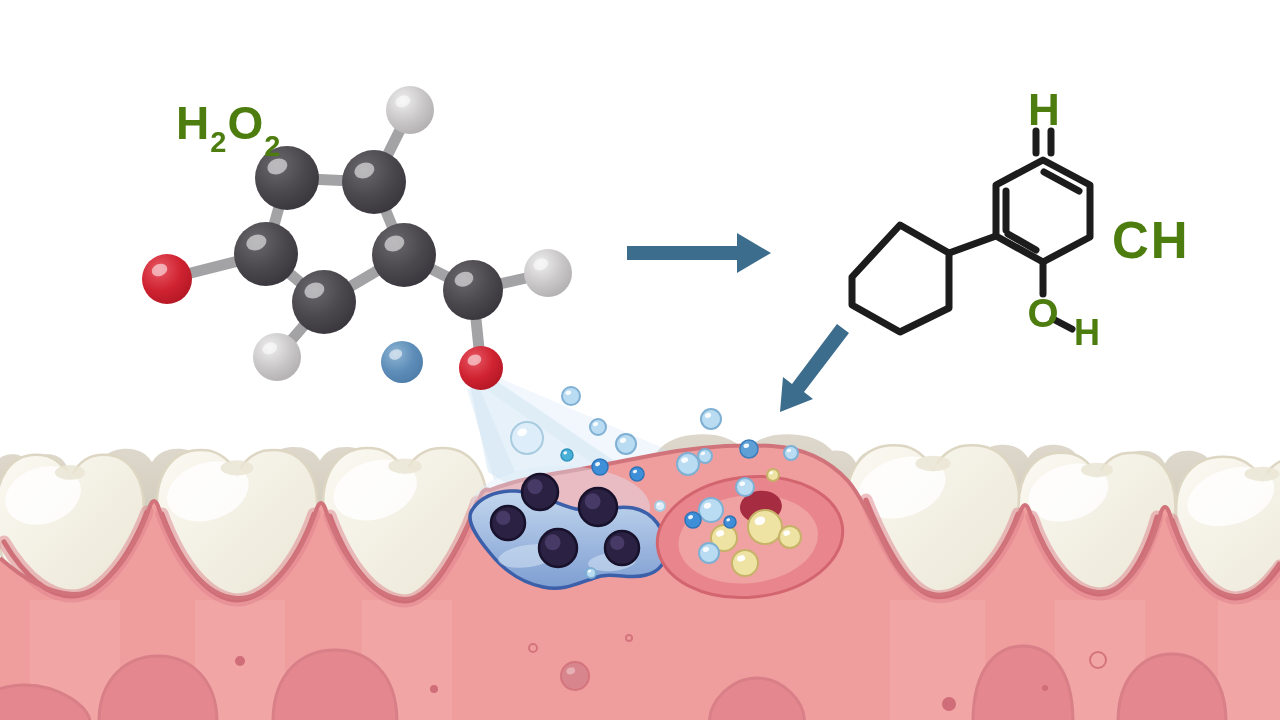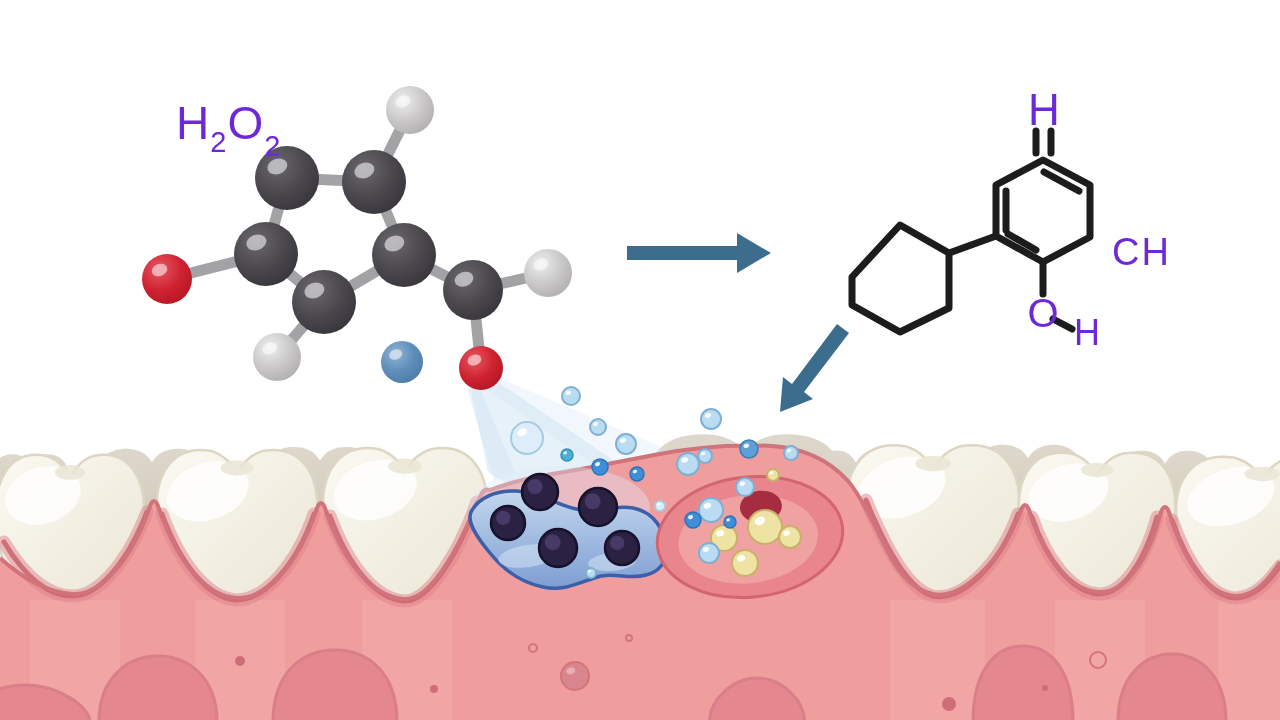--- a/index.html
+++ b/index.html
@@ -1,24 +1,24 @@
 <!DOCTYPE html>
 <html><head>
 <meta charset="utf-8">
 <style>
   html,body{margin:0;padding:0;background:#fff;}
   .stage{position:relative;width:1280px;height:720px;overflow:hidden;background:#ffffff;
          font-family:"Liberation Sans",sans-serif;}
   #scene{position:absolute;left:0;top:0;width:1280px;height:720px;}
-  .lbl{position:absolute;font-weight:400;color:#6d28d9;line-height:1;white-space:nowrap;}
+  .lbl{position:absolute;font-weight:700;color:#4d7c0f;line-height:1;white-space:nowrap;}
   .formula{left:176px;top:100px;font-size:46px;letter-spacing:1px;}
   .formula .sub{font-size:29px;position:relative;top:13px;}
   .formula .sub2{top:17px;}
   .sk-h-top{left:1044px;top:110px;font-size:44px;transform:translate(-50%,-50%);}
-  .sk-ch{left:1112px;top:252px;font-size:38px;transform:translate(0,-50%);letter-spacing:2px;}
+  .sk-ch{left:1112px;top:240px;font-size:51px;transform:translate(0,-50%);letter-spacing:2px;}
   .sk-o{left:1043px;top:313px;font-size:40px;transform:translate(-50%,-50%);}
   .sk-h-oh{left:1087px;top:333px;font-size:36px;transform:translate(-50%,-50%);}
 </style>
 </head>
 <body>
 
 <div class="stage">
   <svg id="scene" viewBox="0 0 1280 720">
       <defs>
         <linearGradient id="gTooth" x1="0" y1="0" x2="1" y2="1">

